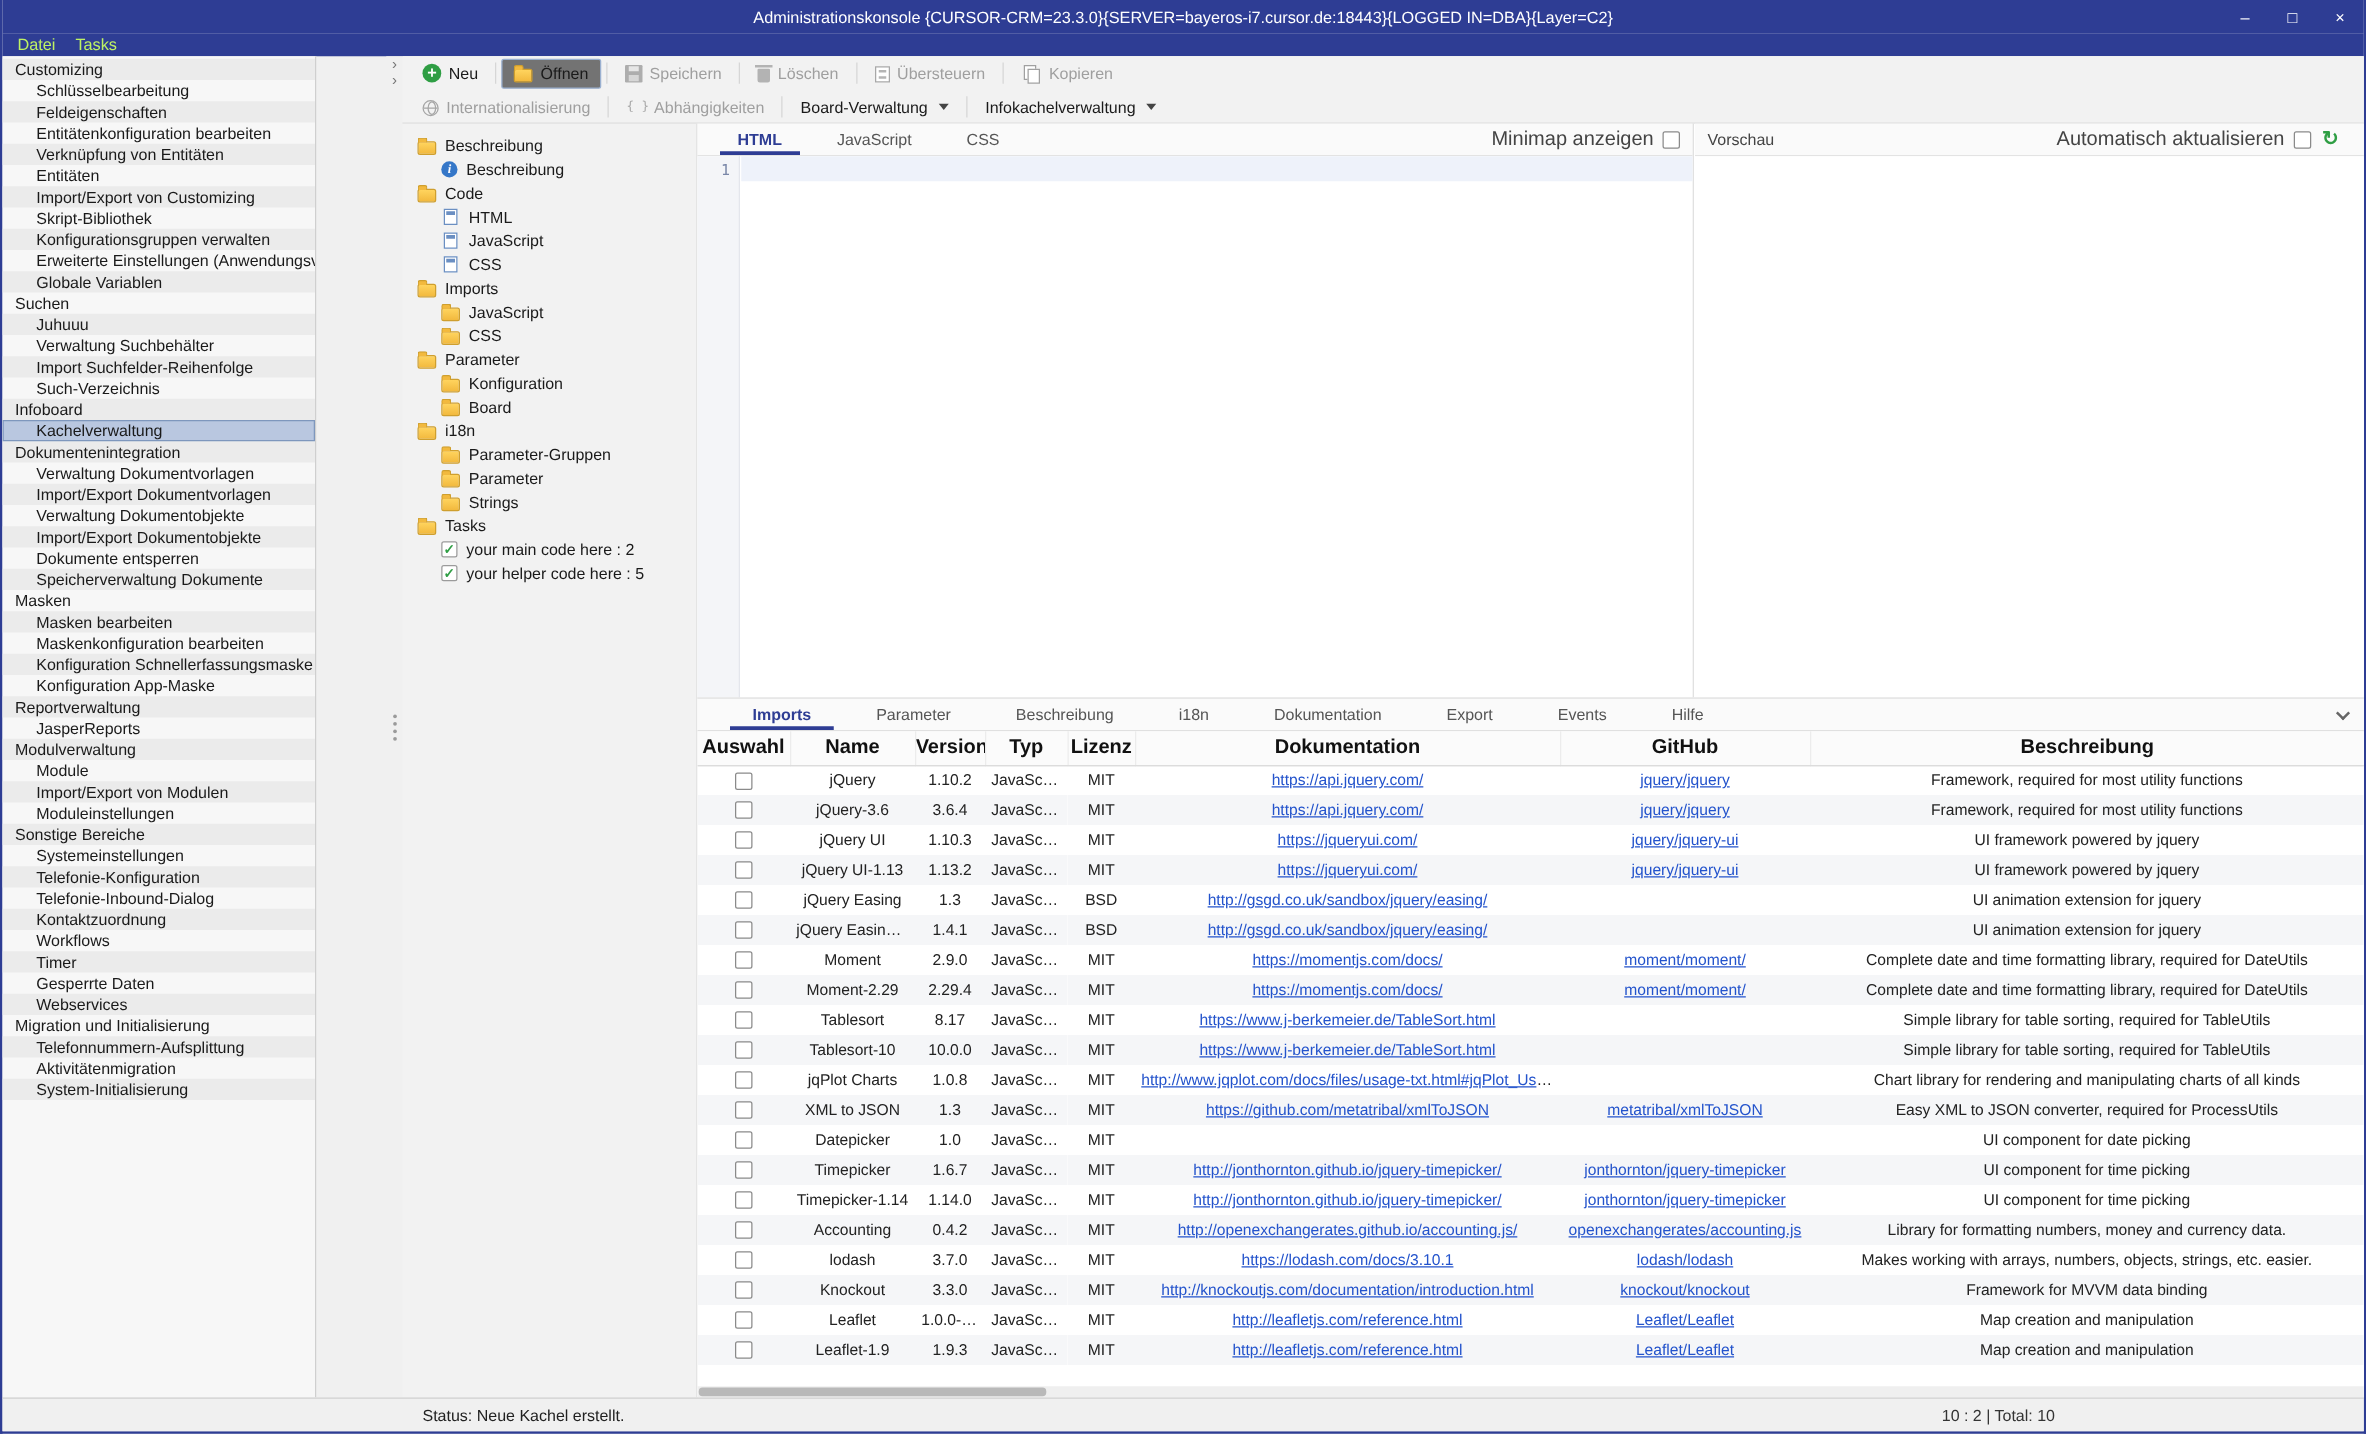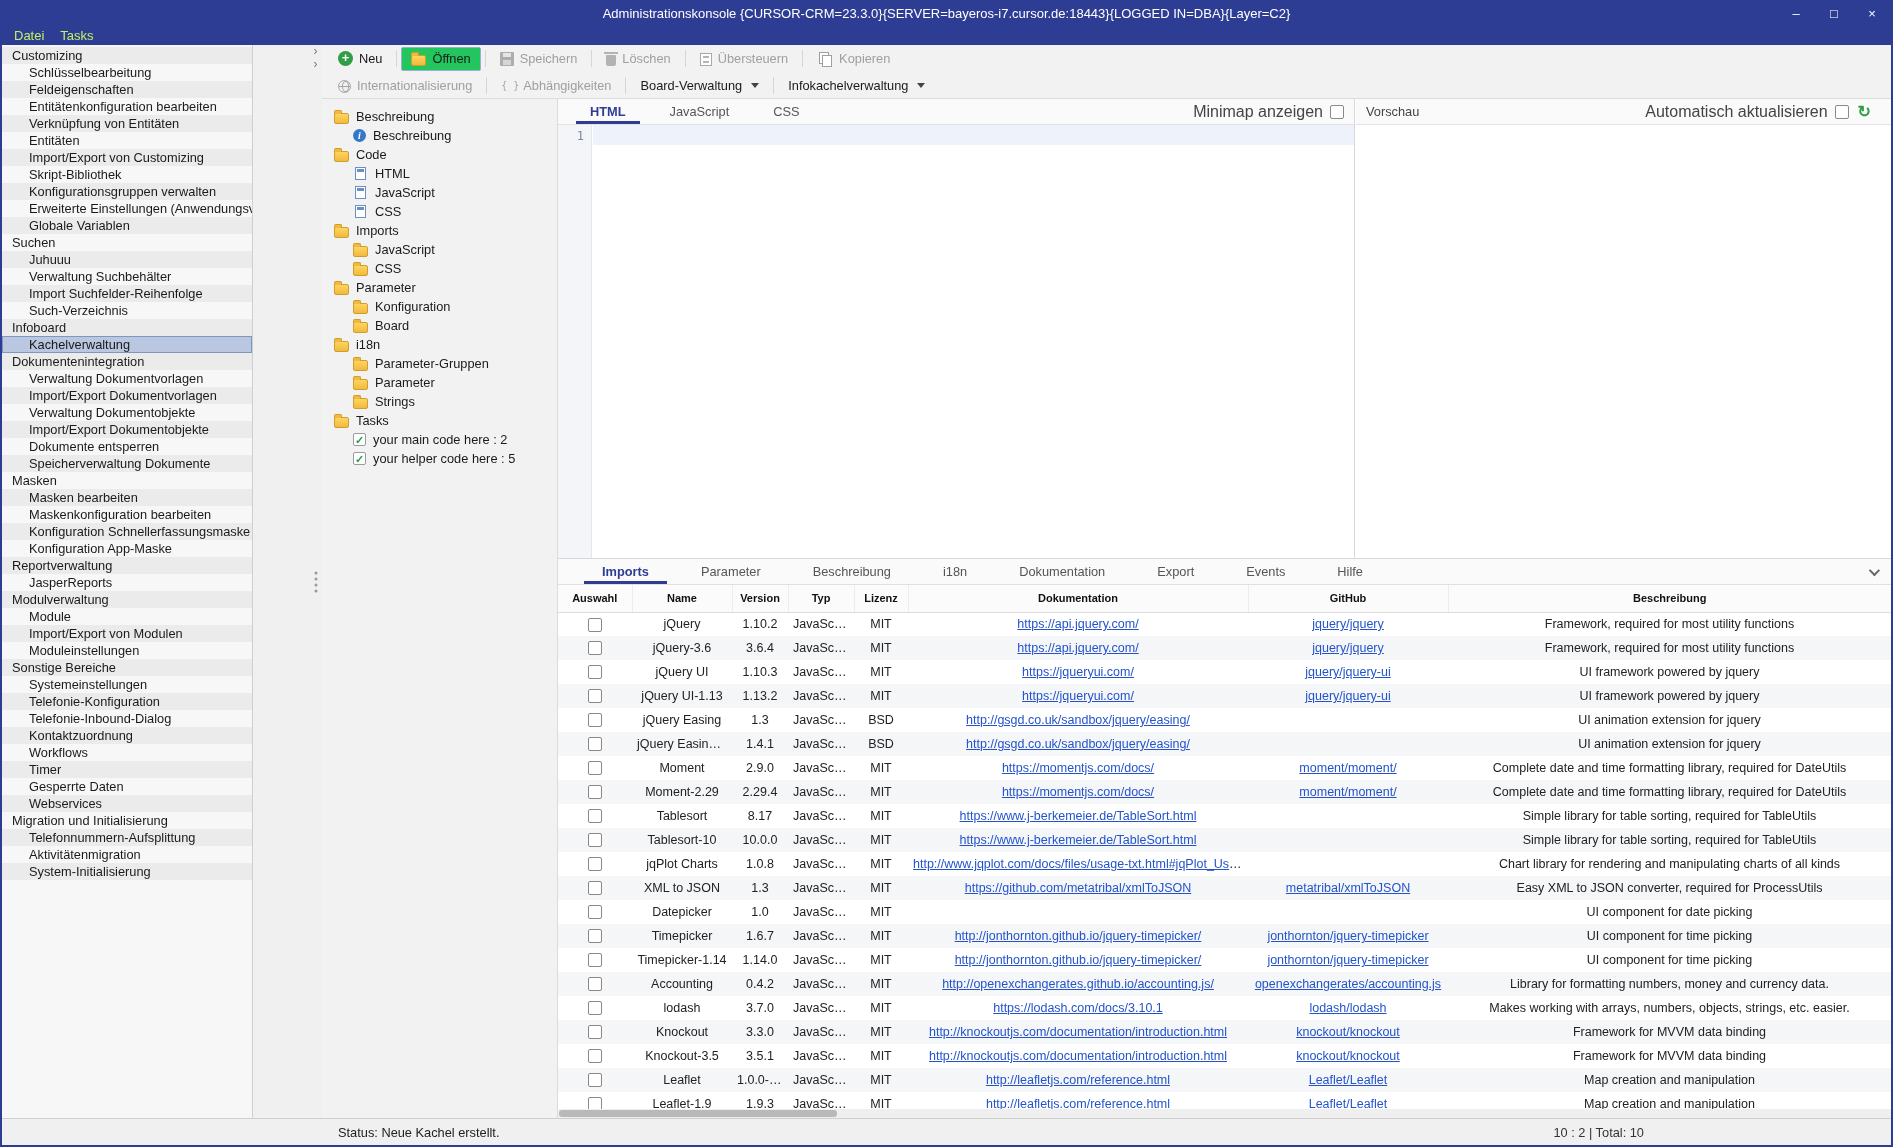--- a/index.html
+++ b/index.html
@@ -27,21 +27,21 @@
   .split-chev { color:#777; font-size:12px; line-height:13px; text-align:center; }
   .grip { position:absolute; top:50%; left:50%; transform:translate(-50%,-50%); }
   .grip i { display:block; width:3px; height:3px; background:#9a9a9a; border-radius:50%; margin:3px 0; }
 
   
   .main { position:absolute; top:45px; left:320px; right:0; bottom:27px; background:#f0f0f0; }
   .toolbar { position:absolute; top:0; left:0; right:0; height:54px; background:#f2f2f2; border-bottom:1px solid #dcdcdc; }
   .tb-row { display:flex; align-items:center; height:27px; padding-left:6px; }
   .tb-btn { display:flex; align-items:center; gap:6px; padding:2px 9px; height:24px; font:12.8px "Liberation Sans",sans-serif; color:#1a1a1a; background:none; border:1px solid transparent; border-radius:2px; white-space:nowrap; }
   .tb-btn.disabled { color:#9f9f9f; }
-  .tb-btn.focused { background:#22c55e; border-color:#9ab0d0; }
+  .tb-btn.focused { background:#737373; border-color:#9ab0d0; }
   .tb-sep { width:1px; height:17px; background:#d6d6d6; margin:0 4px; }
   .caret { width:0; height:0; border-left:4px solid transparent; border-right:4px solid transparent; border-top:5px solid #444; margin-left:3px; }
 
   
   .ico { width:16px; height:16px; flex:none; position:relative; display:inline-block; }
   .i-plus { width:15px; height:15px; background:#2f9e44; border-radius:50%; color:#fff; font-size:13px; line-height:14px; text-align:center; font-weight:bold; }
   .i-plus::before { content:'+'; }
   .i-folder, .x-folder { width:15px; height:11px; background:linear-gradient(#ffd45e,#f2b93e); border:1px solid #cf9f2e; border-radius:2px; position:relative; margin-top:3px; }
   .i-folder::before, .x-folder::before { content:''; position:absolute; top:-4px; left:-1px; width:6px; height:3px; background:#f2b93e; border:1px solid #cf9f2e; border-bottom:none; border-radius:2px 2px 0 0; }
   .i-save { width:14px; height:14px; background:#adadad; border-radius:1px; position:relative; margin-top:1px; }
@@ -93,21 +93,21 @@
   .refresh-ic::before { content:'\21BB'; }
   .preview-body { position:absolute; top:26px; left:0; right:0; bottom:0; background:#fff; }
 
   
   .bottom { position:absolute; top:459px; left:0; right:0; bottom:0; background:#fff; border-top:1px solid #d8d8d8; }
   .btabs { height:26px; display:flex; align-items:center; background:#fafafa; border-bottom:1px solid #e0e0e0; padding-left:18px; }
   .btab { padding:0 26px; }
   .chevdn { margin-left:auto; margin-right:14px; width:8px; height:8px; border-right:2px solid #666; border-bottom:2px solid #666; transform:rotate(45deg) translateY(-2px); }
   .table-wrap { position:absolute; top:26px; left:0; right:0; bottom:9px; overflow:hidden; }
   table { border-collapse:collapse; table-layout:fixed; width:100%; font-size:12.5px; }
-  thead th { height:27px; font-weight:bold; color:#111; background:#fbfbfb; border-bottom:1px solid #dcdcdc; border-right:1px solid #ececec; font-size:11px; overflow:hidden; white-space:nowrap; }
+  thead th { height:27px; font-weight:bold; color:#111; background:#fbfbfb; border-bottom:1px solid #dcdcdc; border-right:1px solid #ececec; font-size:16px; overflow:hidden; white-space:nowrap; }
   thead th:last-child { border-right:none; }
   tbody td { height:24px; text-align:center; color:#222; overflow:hidden; white-space:nowrap; text-overflow:ellipsis; padding:0 5px; }
   tbody tr:nth-child(even) { background:#f5f6f8; }
   a.lnk { color:#2353cc; text-decoration:underline; cursor:pointer; }
   .rowcb { display:inline-block; width:14px; height:14px; background:#fff; border:1px solid #8a8a8a; border-radius:2px; vertical-align:middle; }
   .hscroll { position:absolute; bottom:0; left:0; right:0; height:9px; background:#efefef; }
   .hscroll .thumb { position:absolute; left:1px; top:1px; height:7px; width:278px; background:#b9b9b9; border-radius:3px; }
 
   
   .statusbar { position:absolute; left:0; right:0; bottom:0; height:27px; background:#f0f0f0; border-top:1px solid #cfcfcf; font-size:12.8px; }
@@ -584,30 +584,20 @@
                   <td>Knockout</td>
                   <td>3.3.0</td>
                   <td>JavaScript</td>
                   <td>MIT</td>
                   <td><a class="lnk">http://knockoutjs.com/documentation/introduction.html</a></td>
                   <td><a class="lnk">knockout/knockout</a></td>
                   <td>Framework for MVVM data binding</td>
                 </tr>
                 <tr>
                   <td class="c-check"><span class="rowcb"></span></td>
-                  <td>Knockout-3.5</td>
-                  <td>3.5.1</td>
-                  <td>JavaScript</td>
-                  <td>MIT</td>
-                  <td><a class="lnk">http://knockoutjs.com/documentation/introduction.html</a></td>
-                  <td><a class="lnk">knockout/knockout</a></td>
-                  <td>Framework for MVVM data binding</td>
-                </tr>
-                <tr>
-                  <td class="c-check"><span class="rowcb"></span></td>
                   <td>Leaflet</td>
                   <td>1.0.0-rc1</td>
                   <td>JavaScript</td>
                   <td>MIT</td>
                   <td><a class="lnk">http://leafletjs.com/reference.html</a></td>
                   <td><a class="lnk">Leaflet/Leaflet</a></td>
                   <td>Map creation and manipulation</td>
                 </tr>
                 <tr>
                   <td class="c-check"><span class="rowcb"></span></td>

